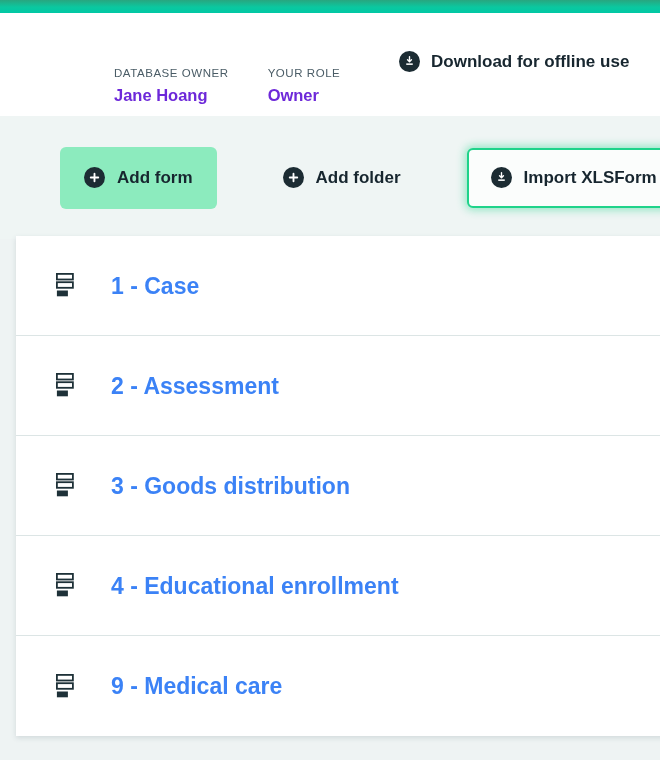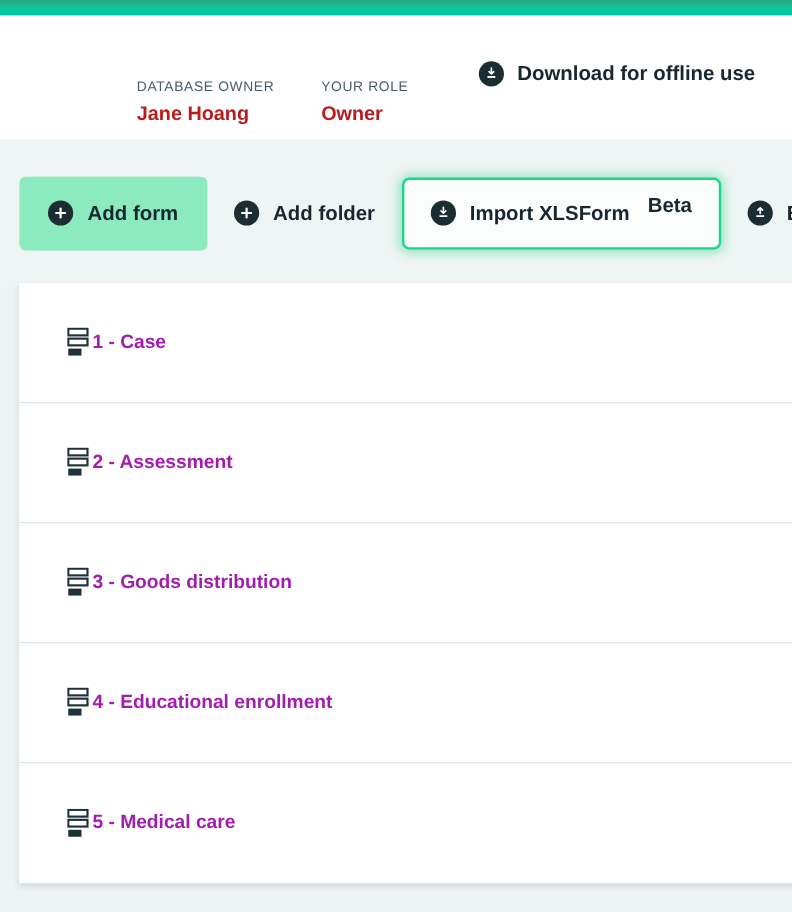--- a/index.html
+++ b/index.html
@@ -42,21 +42,21 @@
     letter-spacing: 0.55px;
     color: #4a5c66;
     font-weight: 400;
     line-height: 16px;
     text-transform: uppercase;
   }
 
   .meta-value {
     font-size: 16.5px;
     font-weight: 700;
-    color: #b91c1c;
+    color: #6d28d9;
     line-height: 25px;
     margin-top: 2px;
   }
 
   .download-link {
     display: flex;
     align-items: center;
     gap: 11px;
     position: absolute;
     left: 399px;
@@ -103,20 +103,21 @@
     border-radius: 6px;
     background: transparent;
     font-family: inherit;
     font-size: 17px;
     font-weight: 700;
     color: #17262f;
     padding: 16px 20px;
     cursor: pointer;
     white-space: nowrap;
     line-height: 24px;
+    margin-left: 44px;
   }
 
   .btn-primary {
     background: #8cebbe;
     padding: 17px 22px;
   }
 
   .btn-focused {
     background: #fbfdfc;
     border-color: #1fd38a;
@@ -150,23 +151,24 @@
     height: 100px;
     display: flex;
     align-items: center;
     padding-left: 40px;
     border-bottom: 1px solid #dce5e5;
     cursor: pointer;
   }
   .row:last-child { border-bottom: none; }
 
   .row-label {
-    font-size: 16px;
-    font-weight: 700;
-    color: #a21caf;
+    font-size: 23px;
+    font-weight: 700;
+    color: #3b82f6;
+    margin-left: 34px;
     line-height: 24px;
   }
 
   
   .form-icon {
     width: 21px;
     height: 25px;
     flex: 0 0 auto;
     display: block;
   }
@@ -280,16 +282,16 @@
     </svg>
     <span class="row-label">4 - Educational enrollment</span>
   </div>
 
   <div class="row">
     <svg class="form-icon" viewBox="0 0 21 25">
       <rect x="0.9" y="0.9" width="16" height="5.6" fill="none" stroke="#1e3138" stroke-width="1.8"></rect>
       <rect x="0.9" y="9.2" width="16" height="5.6" fill="none" stroke="#1e3138" stroke-width="1.8"></rect>
       <rect x="0.9" y="17.5" width="11" height="5.8" fill="#1e3138"></rect>
     </svg>
-    <span class="row-label">5 - Medical care</span>
+    <span class="row-label">9 - Medical care</span>
   </div>
 
 </div>
 
 </body></html>

